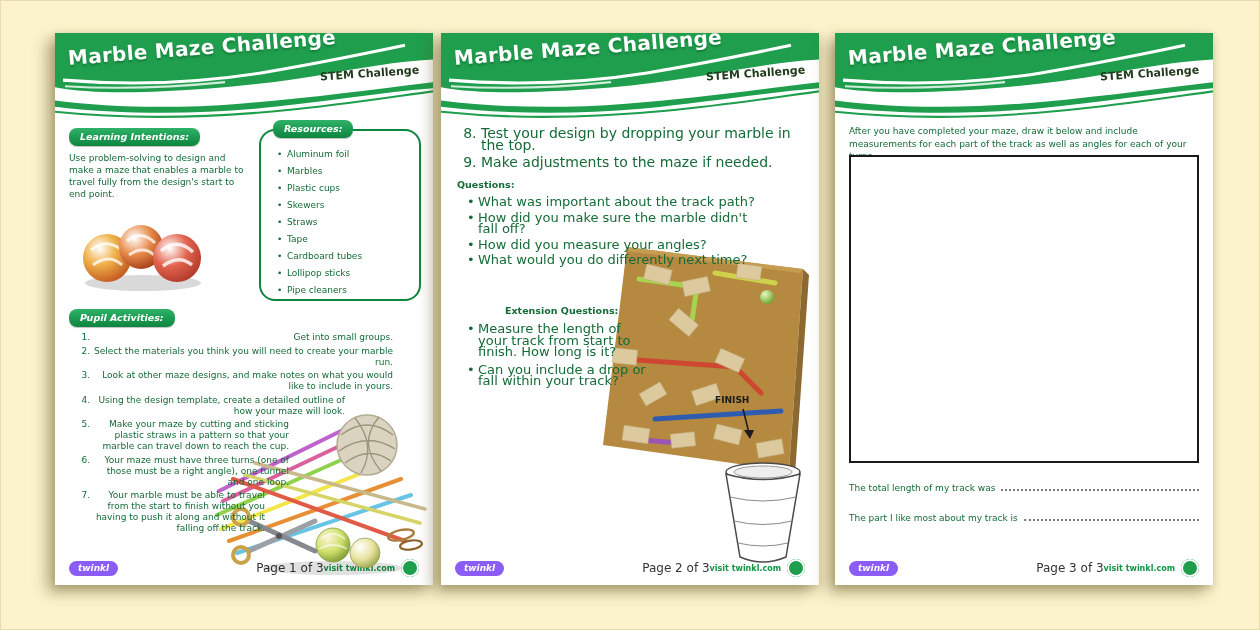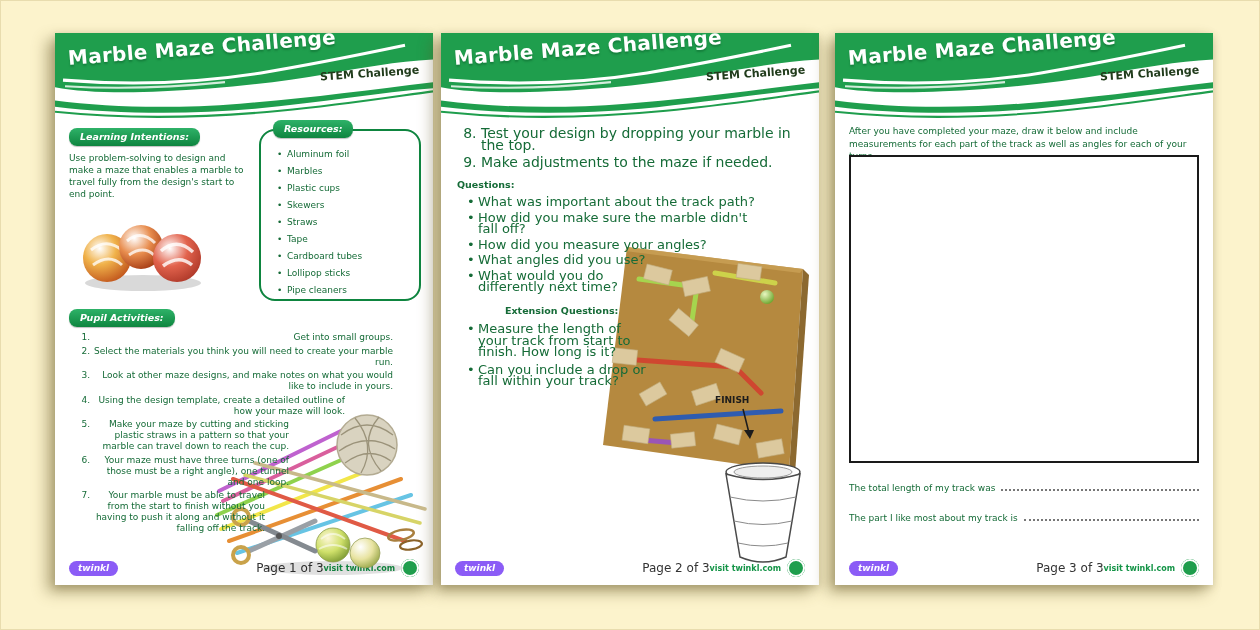--- a/index.html
+++ b/index.html
@@ -270,21 +270,20 @@
     <ol class="steps-list" start="8">
       <li>Test your design by dropping your marble in the top.</li>
       <li>Make adjustments to the maze if needed.</li>
     </ol>
 
     <h3 class="sec-heading questions-heading">Questions:</h3>
     <ul class="bullet-list questions-list">
       <li>What was important about the track path?</li>
       <li>How did you make sure the marble didn't fall off?</li>
       <li>How did you measure your angles?</li>
-      <li>What angles did you use?</li>
       <li>What would you do differently next time?</li>
     </ul>
 
     <h3 class="sec-heading extension-heading">Extension Questions:</h3>
     <ul class="bullet-list extension-list">
       <li>Measure the length of your track from start to finish. How long is it?</li>
       <li>Can you include a drop or fall within your track?</li>
     </ul>
 
     <svg class="maze-svg" viewBox="0 0 212 235">

